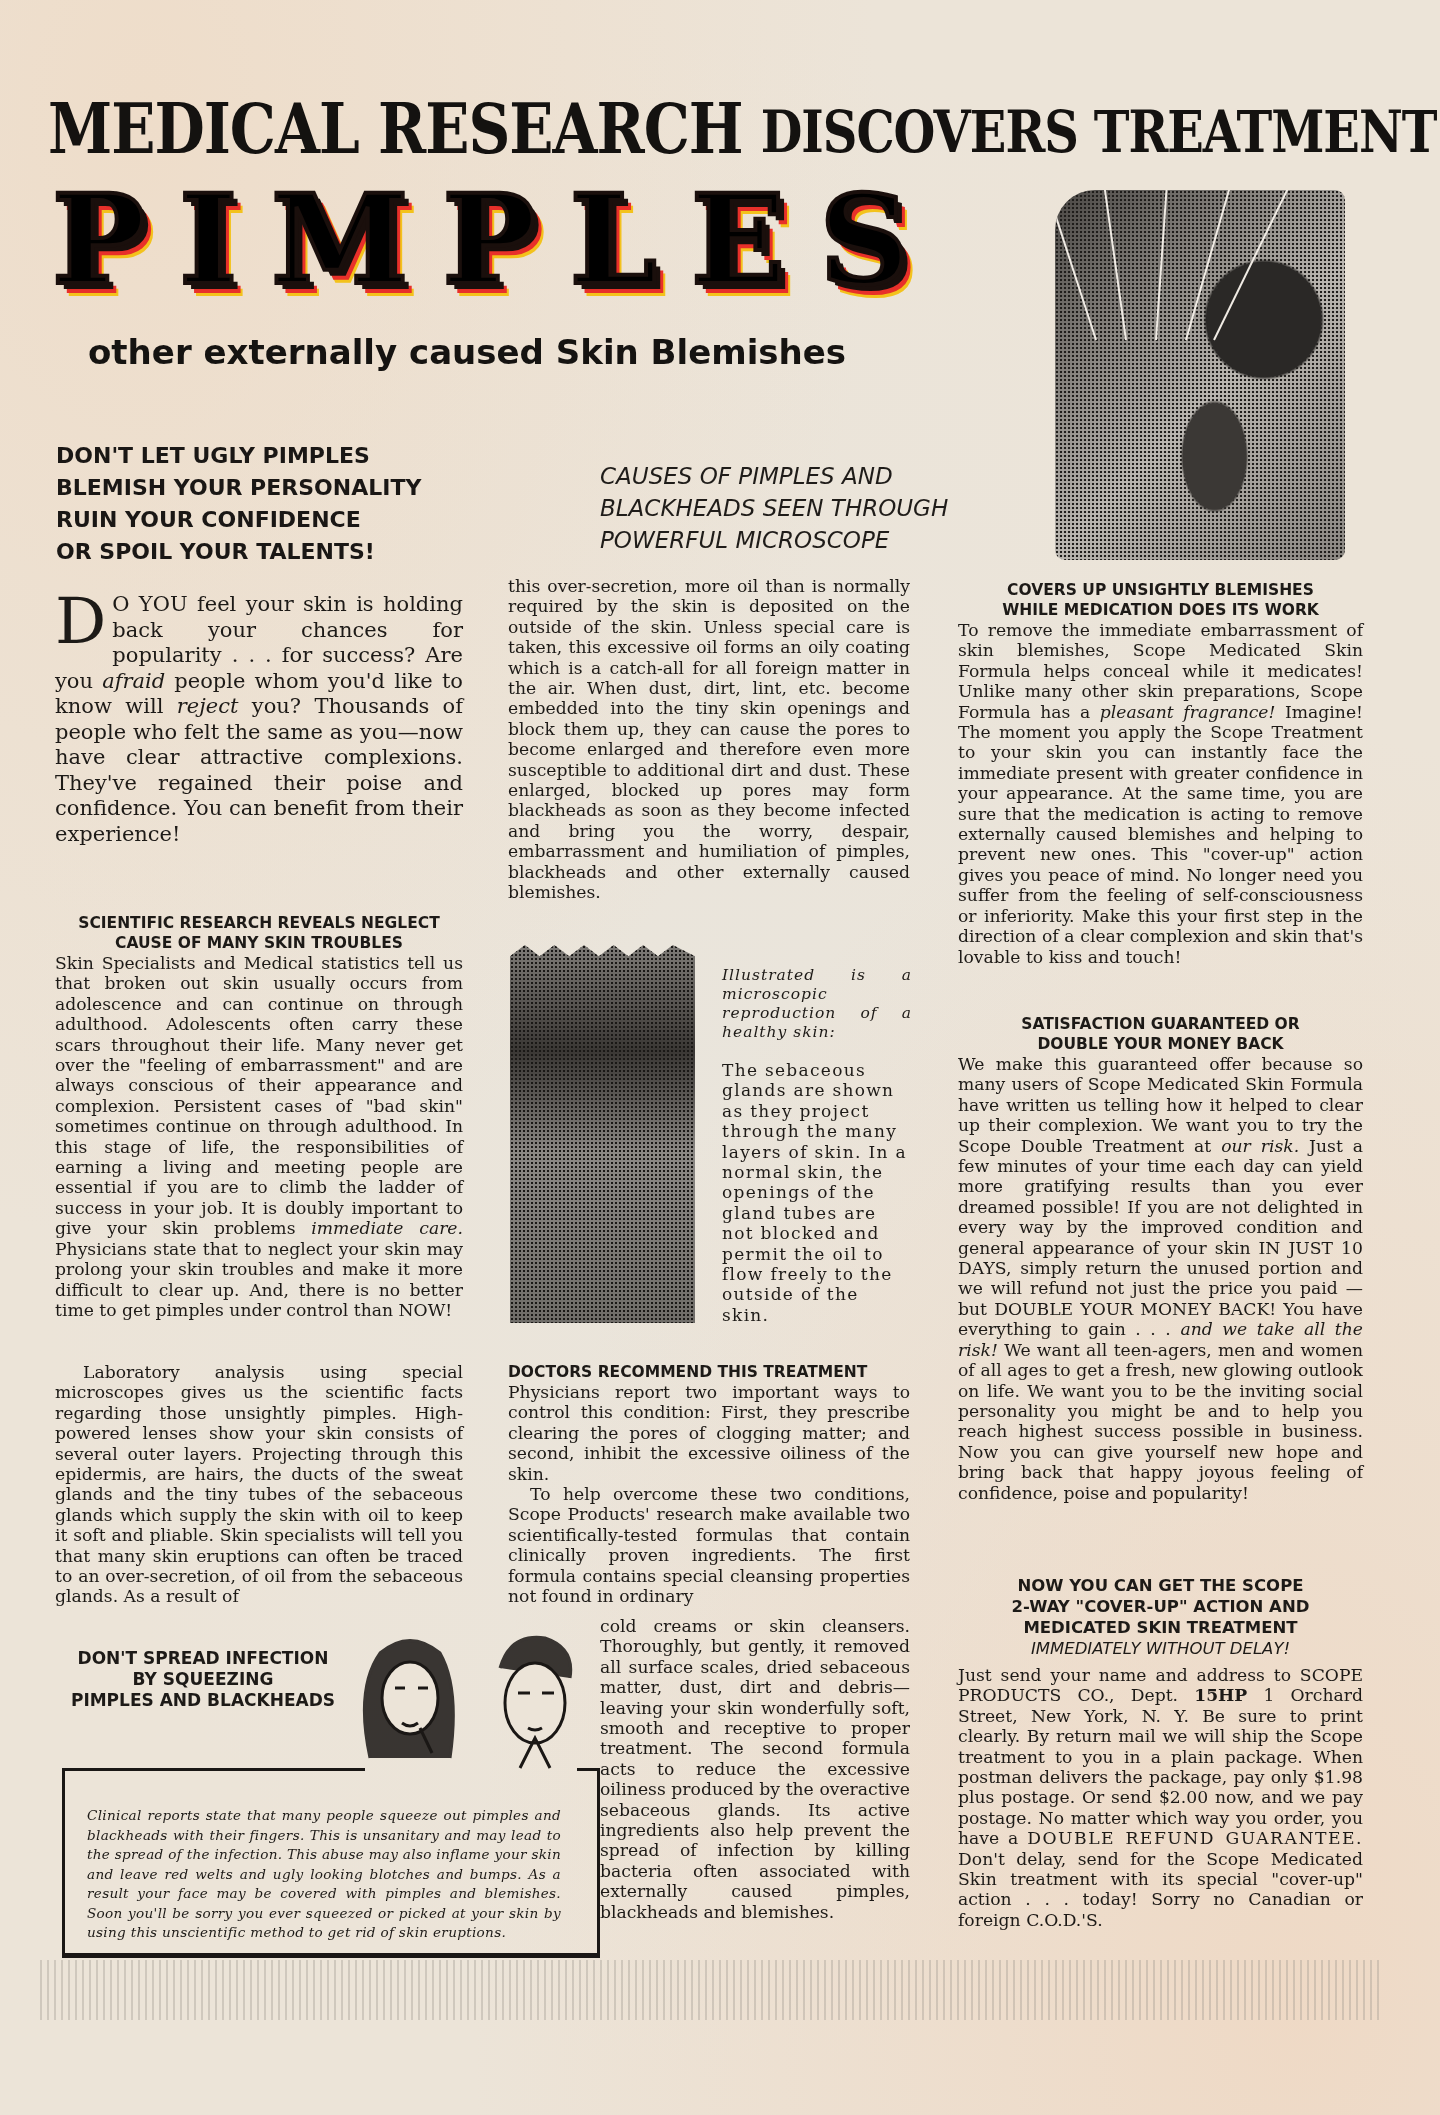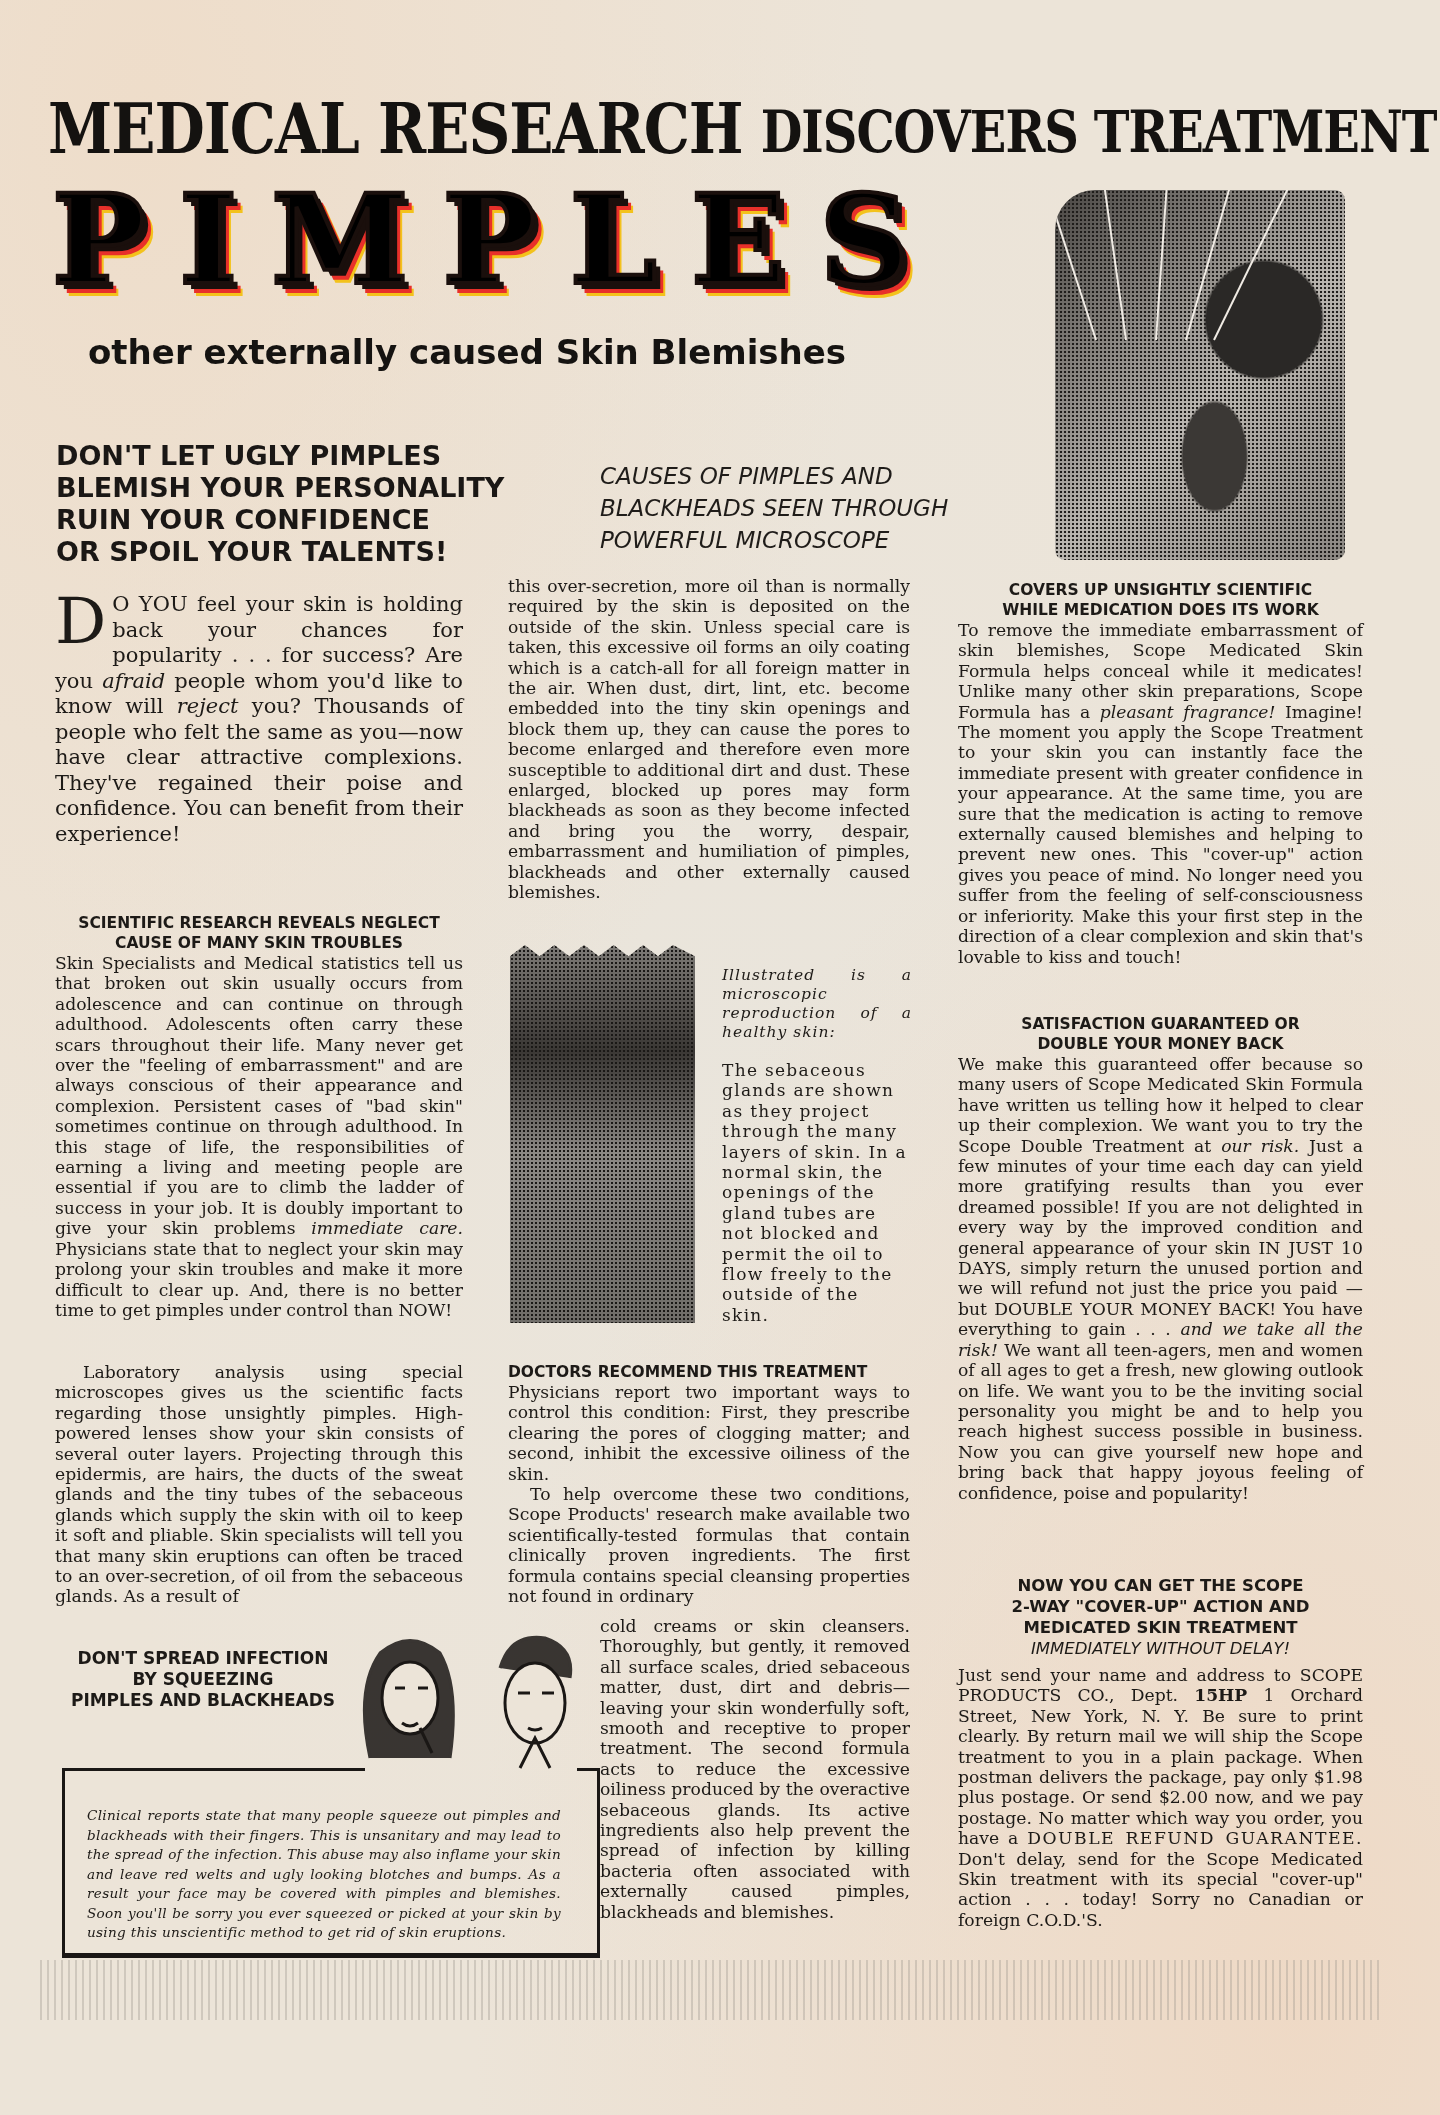--- a/index.html
+++ b/index.html
@@ -37,21 +37,21 @@
     background:
       radial-gradient(circle at 72% 35%, #2a2826 0 18%, transparent 19%),
       radial-gradient(ellipse at 55% 72%, #3b3835 0 14%, transparent 15%),
       radial-gradient(circle, #1f1d1b 1.2px, transparent 1.6px) 0 0/4px 4px,
       linear-gradient(135deg, #4a4744, #bcb8b2 55%, #8c8883);
     overflow:hidden;
   }
   .photo .ray { position:absolute; width:2px; background:#f0ebe4; transform-origin:bottom center; }
   .lead-head {
     left:56px; top:440px; width:480px; font-family:"DejaVu Sans", sans-serif;
-    font-weight:700; font-size:27px; line-height:32px; color:#1a1715;
+    font-weight:700; font-size:22px; line-height:32px; color:#1a1715;
   }
   .micro-head {
     left:600px; top:460px; width:424px; text-align:left; font-family:"DejaVu Sans", sans-serif;
     font-style:italic; font-size:23px; line-height:32px; color:#1f1c19;
   }
   .body { font-size:17.2px; line-height:20.4px; text-align:justify; }
   .body p { margin:0; }
   .sechead {
     font-family:"DejaVu Sans", sans-serif; font-weight:700; font-size:15.5px; line-height:20px;
     text-align:center;
@@ -157,21 +157,21 @@
 
 <div class="abs col2-doc body">
   <div class="sechead" style="text-align:left">DOCTORS RECOMMEND THIS TREATMENT</div>
   <p>Physicians report two important ways to control this condition: First, they prescribe clearing the pores of clogging matter; and second, inhibit the excessive oiliness of the skin.</p>
   <p style="text-indent:22px">To help overcome these two conditions, Scope Products' research make available two scientifically-tested formulas that contain clinically proven ingredients. The first formula contains special cleansing properties not found in ordinary</p>
 </div>
 <div class="abs col2-doc-cont body">cold creams or skin cleansers. Thoroughly, but gently, it removed all surface scales, dried sebaceous matter, dust, dirt and debris—leaving your skin wonderfully soft, smooth and receptive to proper treatment. The second formula acts to reduce the excessive oiliness produced by the overactive sebaceous glands. Its active ingredients also help prevent the spread of infection by killing bacteria often associated with externally caused pimples, blackheads and blemishes.</div>
 
 <div class="abs col3-cover body">
   <div class="sechead">
-    <div>COVERS UP UNSIGHTLY SCIENTIFIC</div>
+    <div>COVERS UP UNSIGHTLY BLEMISHES</div>
     <div>WHILE MEDICATION DOES ITS WORK</div>
   </div>
   <p><span>To remove the immediate embarrassment of skin blemishes, Scope Medicated Skin Formula helps conceal while it medicates! Unlike many other skin preparations, Scope Formula has a </span><i>pleasant fragrance!</i><span> Imagine! The moment you apply the Scope Treatment to your skin you can instantly face the immediate present with greater confidence in your appearance. At the same time, you are sure that the medication is acting to remove externally caused blemishes and helping to prevent new ones. This "cover-up" action gives you peace of mind. No longer need you suffer from the feeling of self-consciousness or inferiority. Make this your first step in the direction of a clear complexion and skin that's lovable to kiss and touch!</span></p>
 </div>
 
 <div class="abs col3-sat body">
   <div class="sechead">
     <div>SATISFACTION GUARANTEED OR</div>
     <div>DOUBLE YOUR MONEY BACK</div>
   </div>

